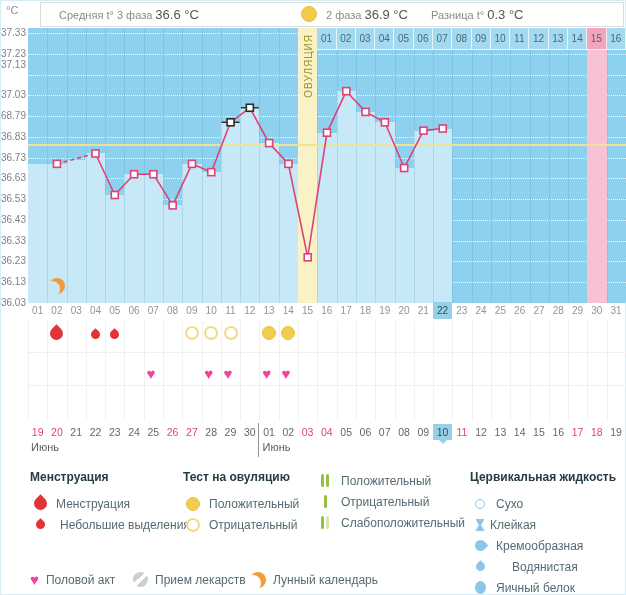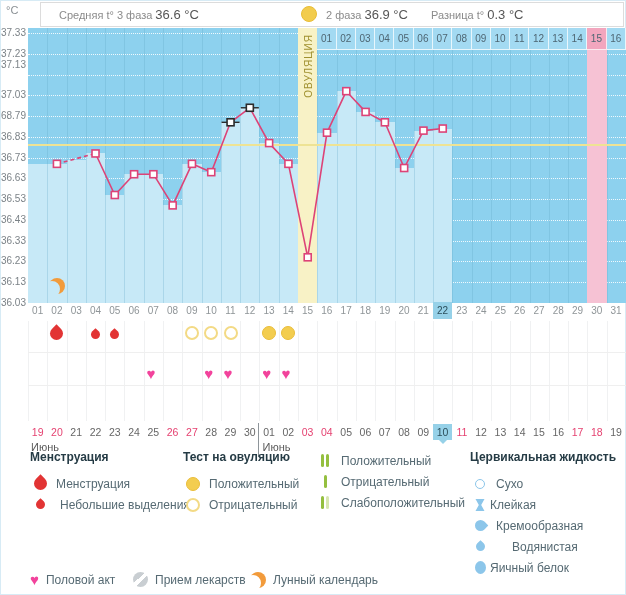--- a/index.html
+++ b/index.html
@@ -63,21 +63,21 @@
   #date-row { top:424px; height:16px; }
   .date-cell { flex:none; text-align:center; font-size:10.5px; line-height:16px; color:#666; }
   .date-red { color:#e54271; }
   .date-today { background:#96d1e8; color:#2c4f5c; }
   .today-tri { position:absolute; width:0; height:0; border-left:4px solid transparent;
     border-right:4px solid transparent; border-top:4px solid #96d1e8; top:440px; }
   .month-lab { position:absolute; top:441px; font-size:11px; color:#5a5a5a; }
   #sep-line { position:absolute; width:1px; background:#8e959a; top:423px; height:34px; }
 
   
-  .lg-col { position:absolute; top:450px; }
+  .lg-col { position:absolute; top:470px; }
   .lg-head { font-size:12px; font-weight:bold; color:#253b45; margin-bottom:9px; }
   .lg-item { display:flex; align-items:center; height:21px; font-size:12px; color:#566a73; }
   .lg-ic { width:20px; display:flex; justify-content:center; align-items:center; flex:none; }
   .pt-bars { display:inline-flex; gap:2px; }
   .pt-bar { width:3px; height:13px; border-radius:2px; background:#94bf3f; }
   .pt-weak { background:#d7e7b0; }
   .cf-dry { width:10px; height:10px; border-radius:50%; border:1px solid #8cc6ea; }
   .cf-egg { width:11px; height:13px; border-radius:50%; background:#8cc6ea; }
   .i-pill { display:inline-block; width:15px; height:15px; border-radius:50%;
     background:linear-gradient(135deg,#c9ced2 40%,#fff 40%,#fff 58%,#c9ced2 58%); }
@@ -439,21 +439,21 @@
         <div class="lg-item">
           <span class="lg-ic">
             <span class="i-drop" style="width: 9px; height: 9px; background: rgb(140, 198, 234);"></span>
           </span>
           <span style="margin-left: 22px;">Водянистая</span>
         </div>
         <div class="lg-item">
           <span class="lg-ic">
             <span class="cf-egg"></span>
           </span>
-          <span style="">Яичный белок</span>
+          <span style="margin-left: 6px;">Яичный белок</span>
         </div>
       </div>
     </div>
   <div id="legend-footer">
       <div class="lg-foot-item" style="left: 30px;">
         <span class="i-heart">♥</span>
         <span>Половой акт</span>
       </div>
       <div class="lg-foot-item" style="left: 133px;">
         <span class="i-pill"></span>

